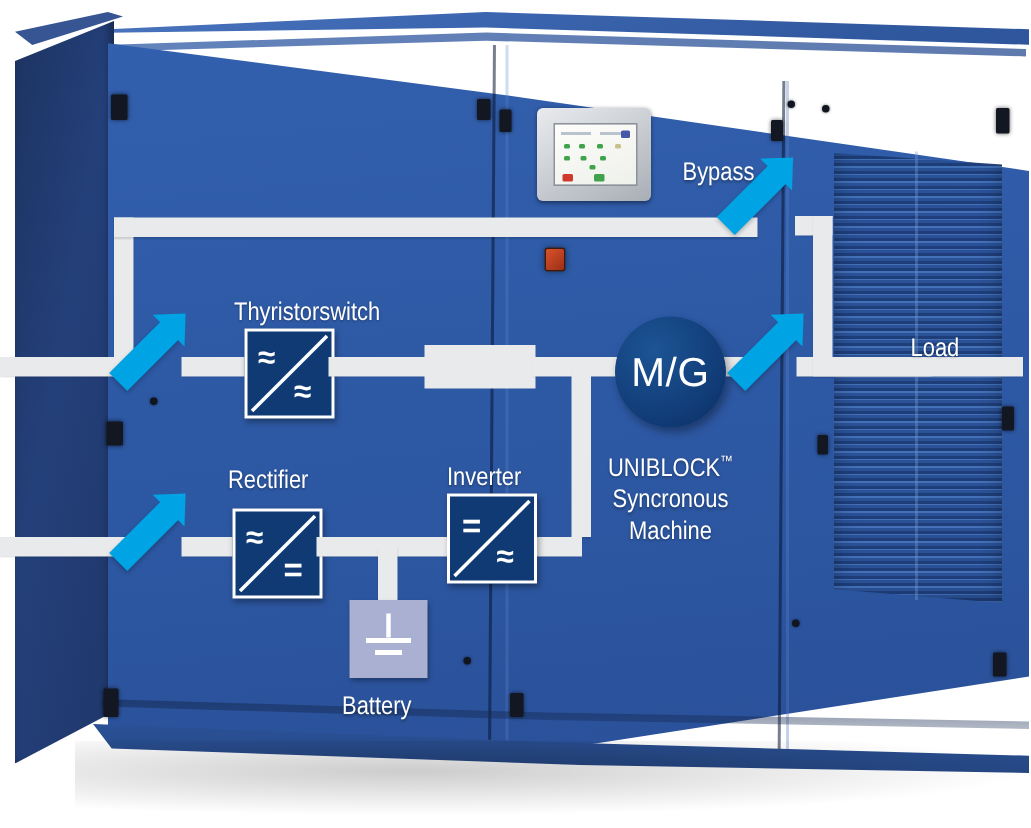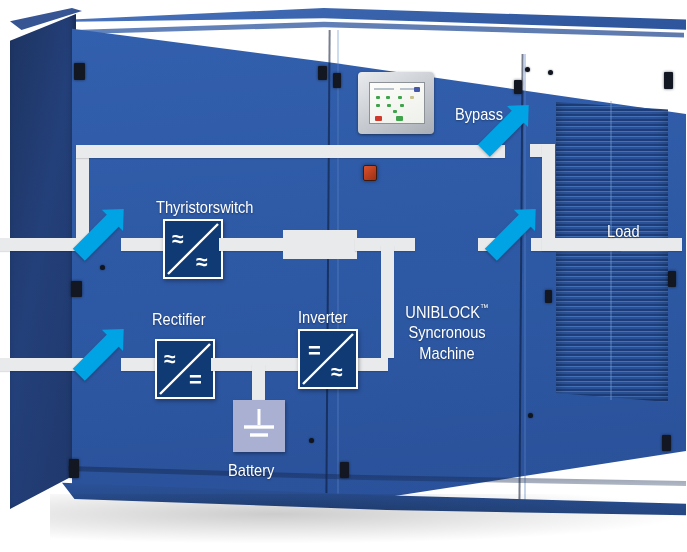--- a/index.html
+++ b/index.html
@@ -246,20 +246,23 @@
     <div class="blk" style="left:283px;top:230px;width:74px;height:29px;"></div>
     <div class="wire h" style="left:355px;top:238px;width:60px;"></div>
 
     <div class="wire v" style="left:381px;top:245px;height:113px;"></div>
     <div class="wire h" style="left:341px;top:358px;width:47px;"></div>
 
     <div class="wire h" style="left:478px;top:238px;width:27px;"></div>
     <div class="wire h" style="left:531px;top:238px;width:90px;"></div>
     <div class="wire h" style="left:542px;top:238px;width:140px;"></div>
 
+    <div id="mg">
+      <span>M/G</span>
+    </div>
 
     <div class="wire h" style="left:0px;top:358px;width:86px;"></div>
     <div class="wire h" style="left:121px;top:358px;width:35px;"></div>
 
     <div class="conv" style="left:155px;top:339px;">
       <svg class="diag" viewBox="0 0 56 56">
         <line x1="53" y1="3" x2="3" y2="53" stroke="#ffffff" stroke-width="2.4"></line>
       </svg>
       <span class="sym" style="left:7px;top:7px;font-size:21px;">≈</span>
       <span class="sym" style="left:32px;top:28px;font-size:22px;">=</span>

